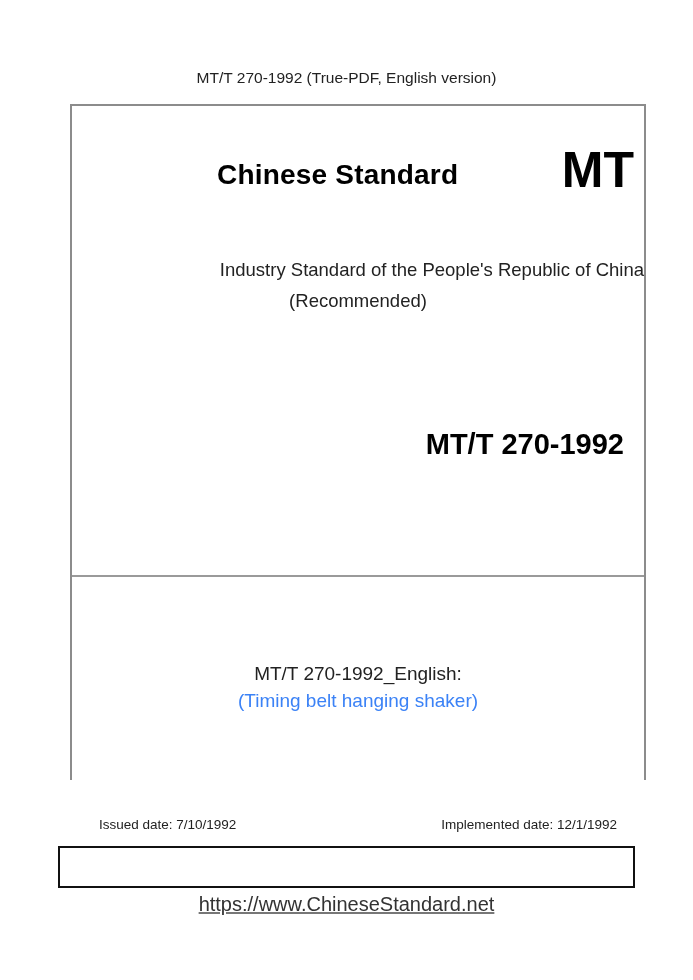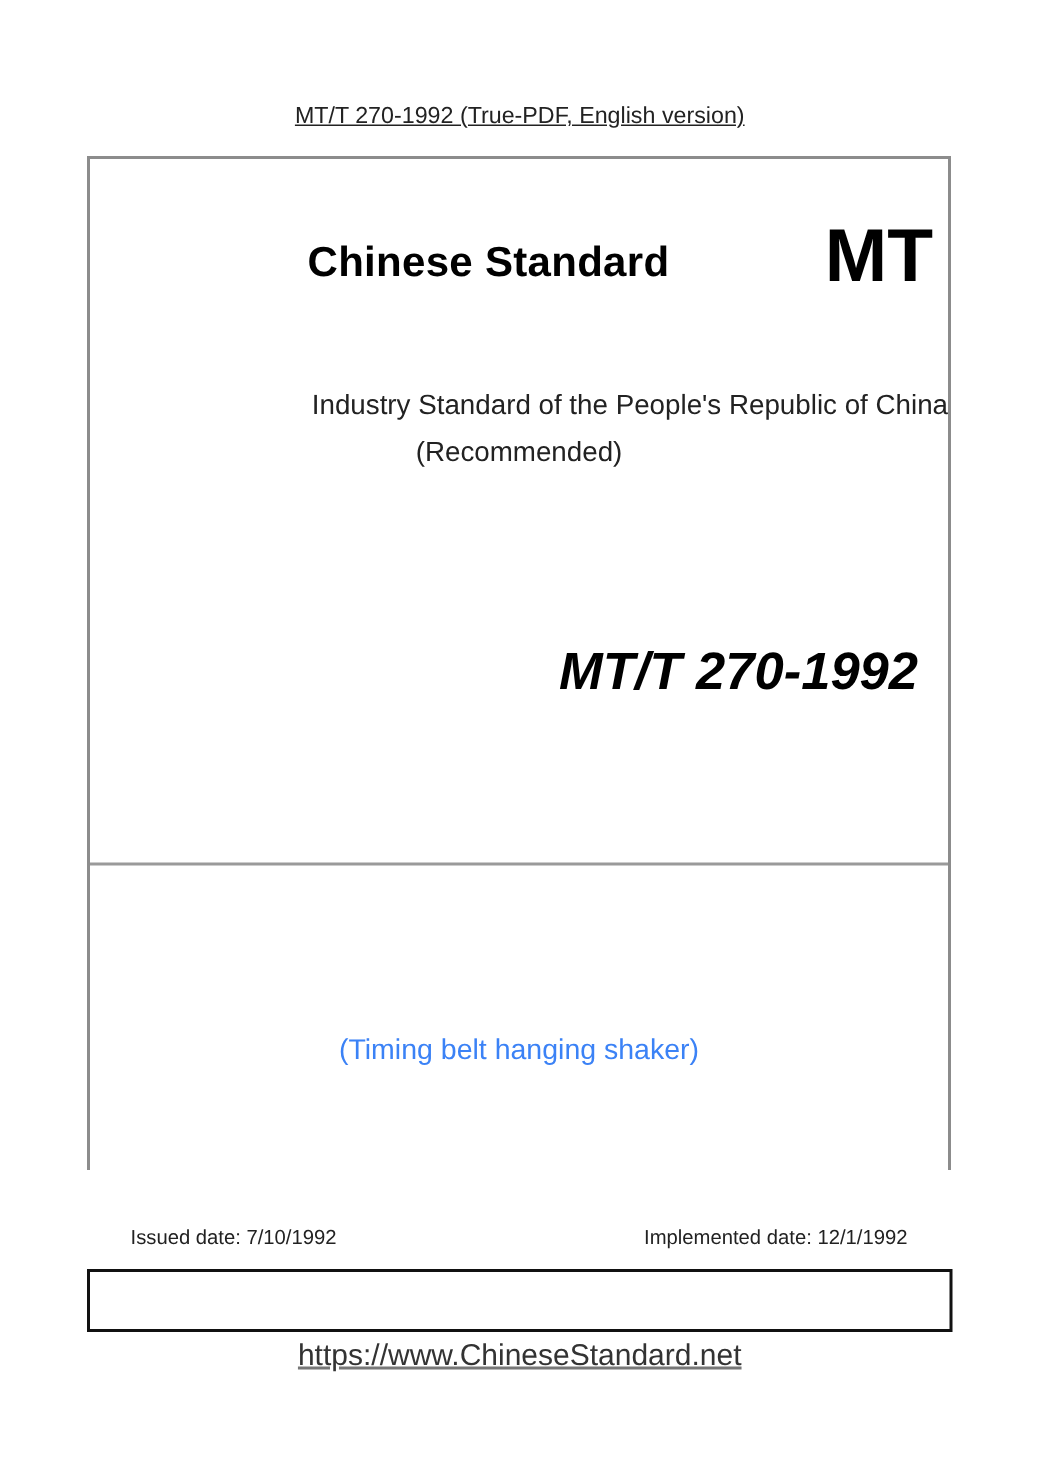--- a/index.html
+++ b/index.html
@@ -16,25 +16,24 @@
       overflow: hidden;
     }
     .header-title {
       position: absolute;
       top: 69px;
       left: 0;
       width: 693px;
       text-align: center;
       font-size: 15.5px;
       color: #222;
-      text-decoration: underline;
     }
     .frame {
       position: absolute;
-      left: 58px;
+      left: 70px;
       top: 104px;
       width: 576px;
       height: 676px;
       border: 2px solid #8c8c8c;
       border-bottom: none;
       box-sizing: border-box;
     }
     .upper {
       position: absolute;
       left: 0;
@@ -81,23 +80,22 @@
       position: absolute;
       top: 246px;
       left: 11px;
       font-size: 13.5px;
       color: #222;
     }
     .std-number {
       position: absolute;
       top: 322px;
       right: 20px;
-      font-size: 35px;
+      font-size: 29px;
       font-weight: bold;
-      font-style: italic;
     }
     .lower {
       position: absolute;
       left: 0;
       top: 471px;
       width: 100%;
       height: 269px;
     }
     .eng-title {
       position: absolute;
@@ -160,20 +158,21 @@
 
 <div class="frame">
   <div class="upper">
     <div class="chinese-standard">Chinese Standard</div>
     <div class="mt-code">MT</div>
     <div class="industry-line">Industry Standard of the People's Republic of China</div>
     <div class="recommended-line">(Recommended)</div>
     <div class="std-number">MT/T 270-1992</div>
   </div>
   <div class="lower">
+    <div class="eng-title">MT/T 270-1992_English:</div>
     <div class="eng-subtitle">(Timing belt hanging shaker)</div>
     <div class="issued">Issued date: 7/10/1992</div>
     <div class="implemented">Implemented date: 12/1/1992</div>
   </div>
 </div>
 
 <div class="black-box"></div>
 
 <a class="footer-link">https://www.ChineseStandard.net</a>
 

